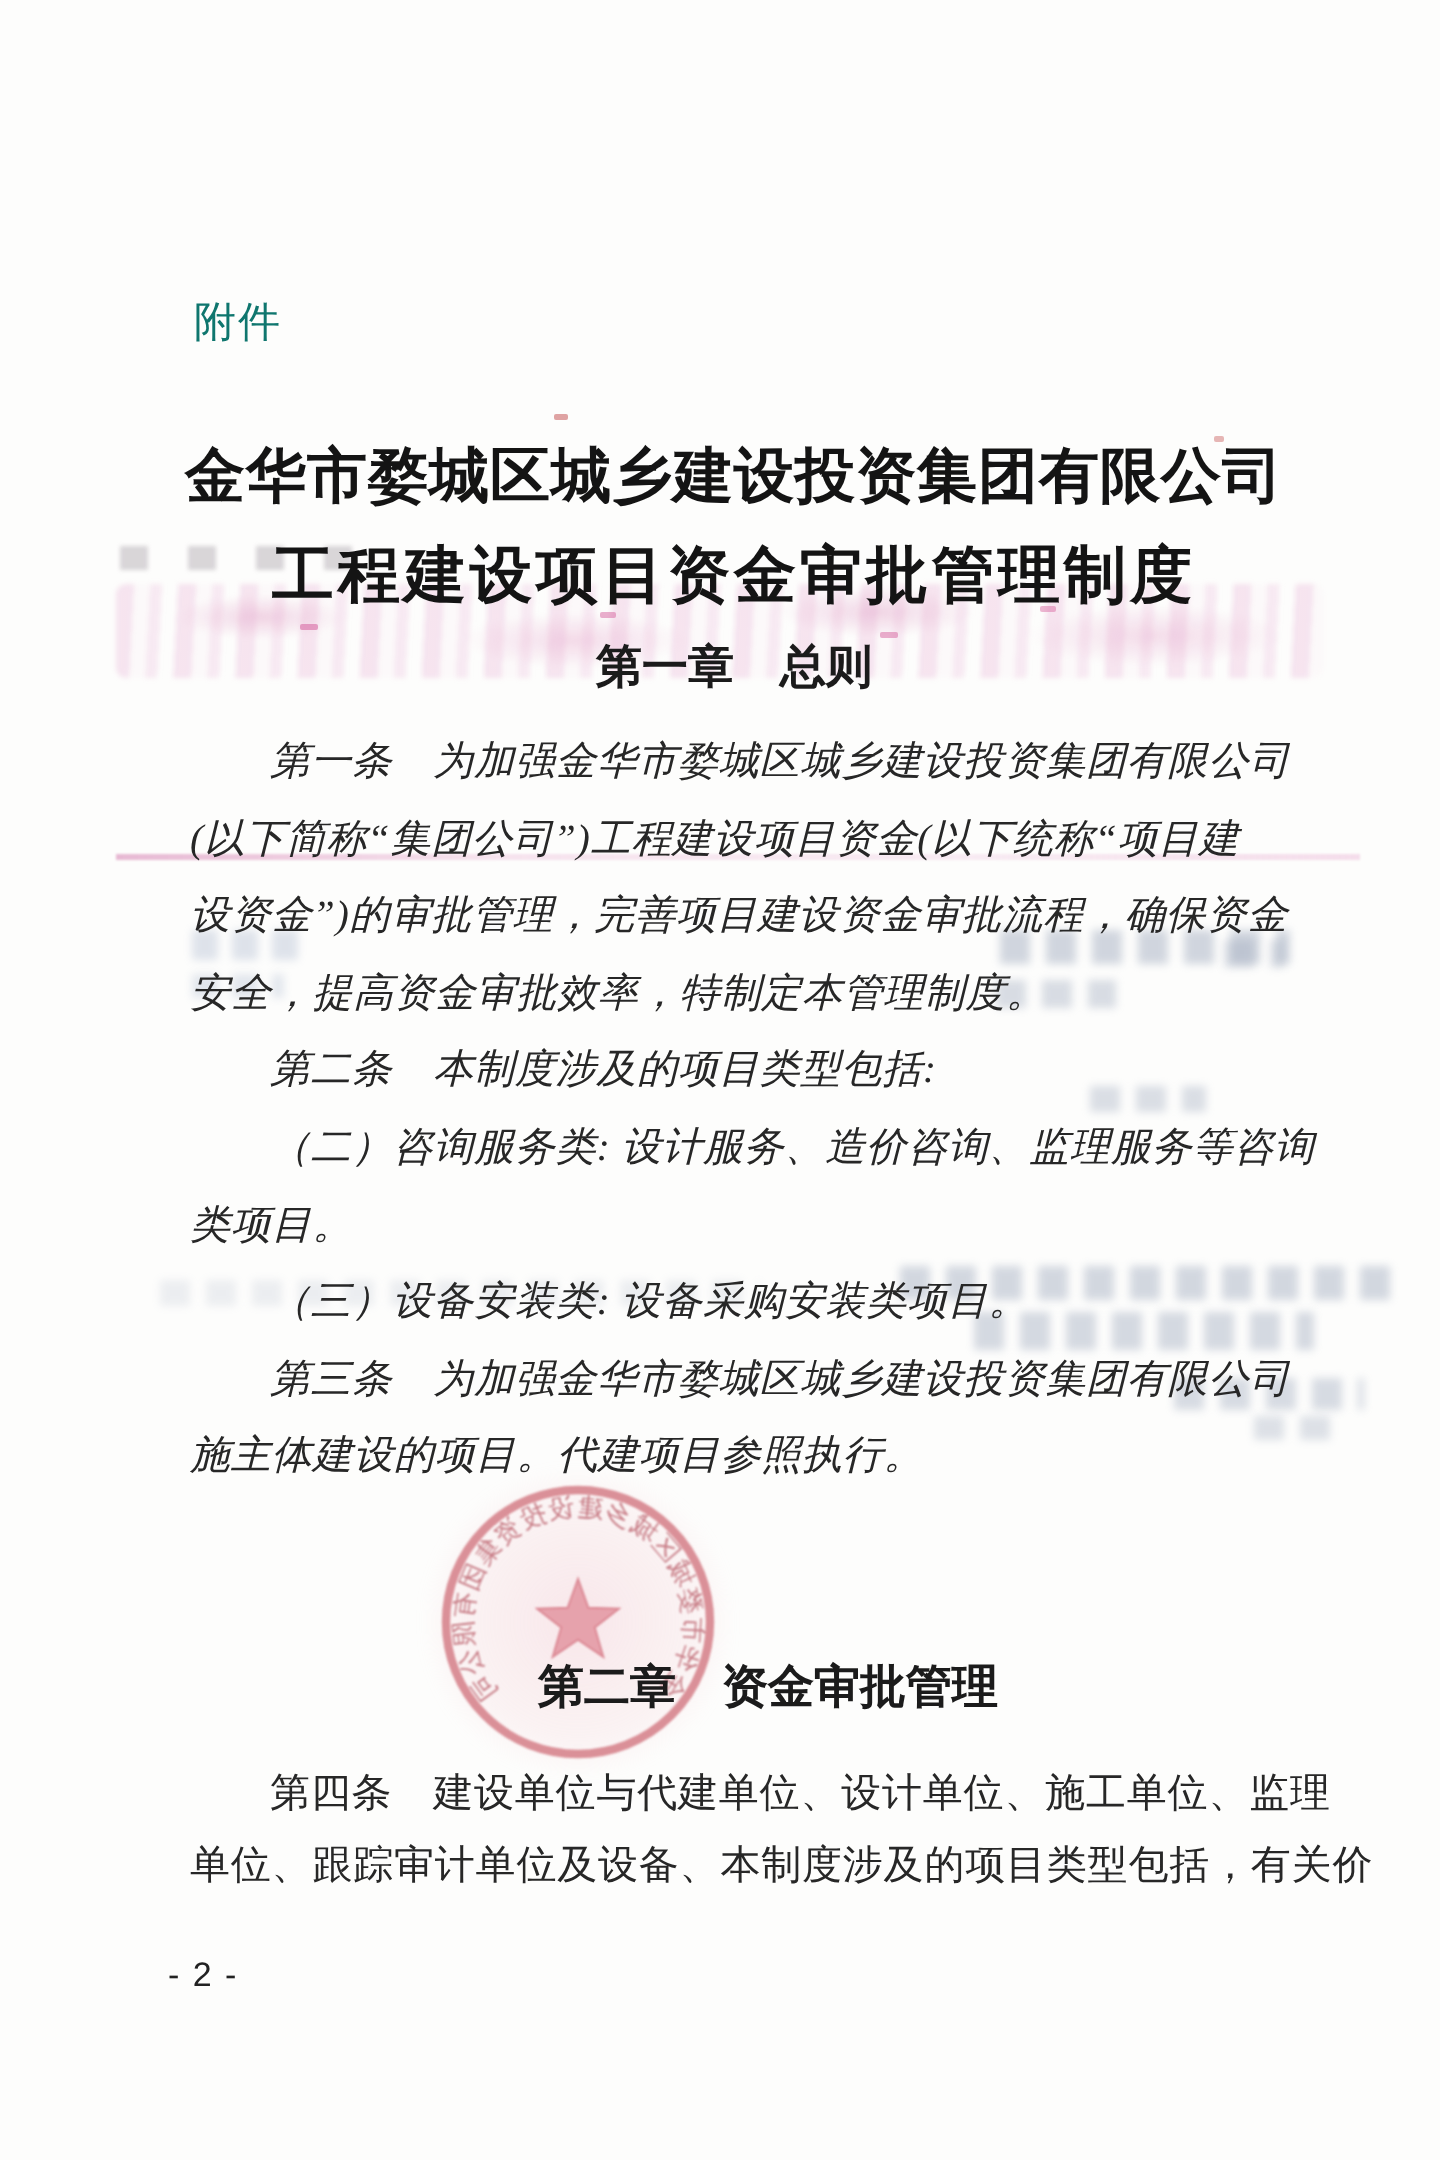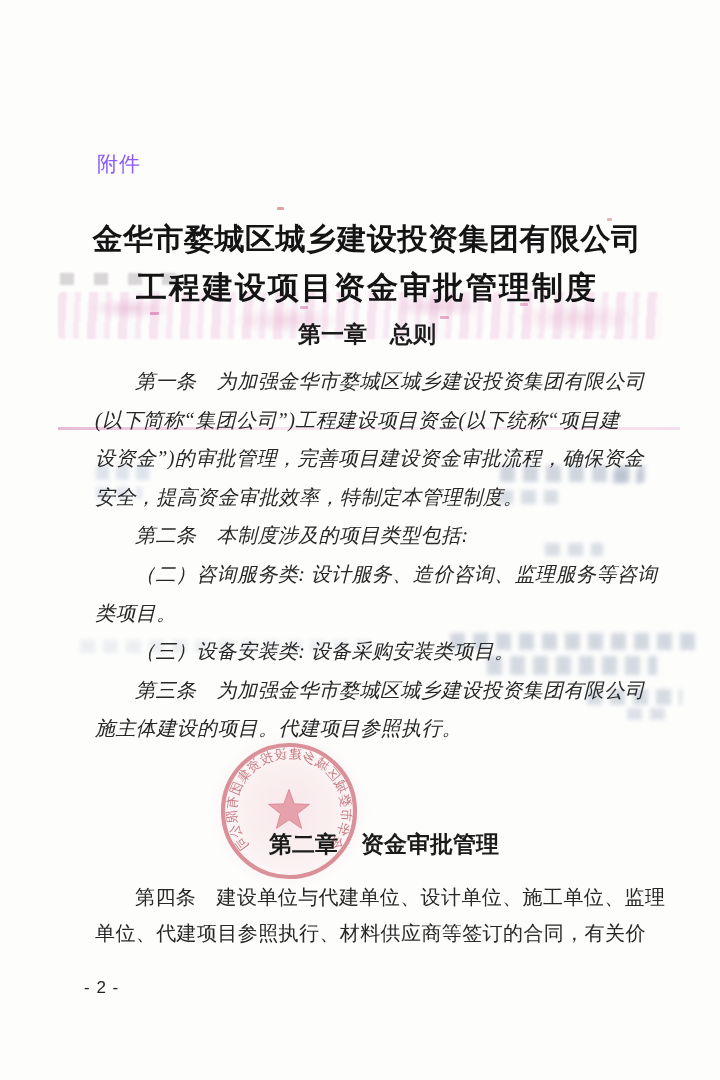--- a/index.html
+++ b/index.html
@@ -6,34 +6,34 @@
   .page{
     position:relative;width:720px;height:1080px;overflow:hidden;
     background:#fdfdfc;
     font-family:"Liberation Serif","DejaVu Serif",serif;
     color:#262626;
   }
   
   .attachment{
     position:absolute;left:97px;top:151px;
     font-size:21px;line-height:26px;letter-spacing:1px;
-    font-family:Liberation Serif, serif;
-    color:#8b5cf6;z-index:3;
+    font-family:Liberation Mono, monospace;
+    color:#0f766e;z-index:3;
   }
   .title-block{
     position:absolute;left:0;right:0;top:221px;padding-left:14px;
     text-align:center;z-index:3;
     font-family:"Liberation Sans","DejaVu Sans",sans-serif;
     font-weight:700;color:#141414;
   }
   .title-l1{font-size:30px;line-height:36px;letter-spacing:0.5px;}
   .title-l2{font-size:31px;line-height:34px;letter-spacing:2px;margin-top:14px;}
   .chap-heading{
     position:absolute;left:0;right:0;padding-left:14px;text-align:center;
-    font-family:Liberation Serif, serif;
+    font-family:Liberation Mono, monospace;
     font-weight:700;font-size:23px;line-height:28px;color:#1b1b1b;z-index:3;
   }
   .chap1{top:321px;}
   .chap2{top:831px;padding-left:48px;}
   .body-a{position:absolute;left:95px;top:362px;width:542px;z-index:3;font-style:italic;}
   .body-a .bl{height:38.6px;line-height:38.6px;}
   .body-b{position:absolute;left:95px;top:879px;width:542px;z-index:3;}
   .body-b .bl{height:36px;line-height:36px;}
   .bl{font-size:20px;letter-spacing:0.4px;white-space:nowrap;color:#272727;}
   .bl.ind{padding-left:40px;}
@@ -139,18 +139,18 @@
     <div class="bl">类项目。</div>
     <div class="bl ind">（三）设备安装类: 设备采购安装类项目。</div>
     <div class="bl ind">第三条　为加强金华市婺城区城乡建设投资集团有限公司</div>
     <div class="bl">施主体建设的项目。代建项目参照执行。</div>
   </div>
 
   <div class="chap-heading chap2">第二章　资金审批管理</div>
 
   <div class="body-b">
     <div class="bl ind">第四条　建设单位与代建单位、设计单位、施工单位、监理</div>
-    <div class="bl">单位、代建项目参照执行、材料供应商等签订的合同，有关价</div>
+    <div class="bl">单位、跟踪审计单位及设备、本制度涉及的项目类型包括，有关价</div>
   </div>
 
   <div class="page-num">- 2 -</div>
 
 </div>
 
 </body></html>

